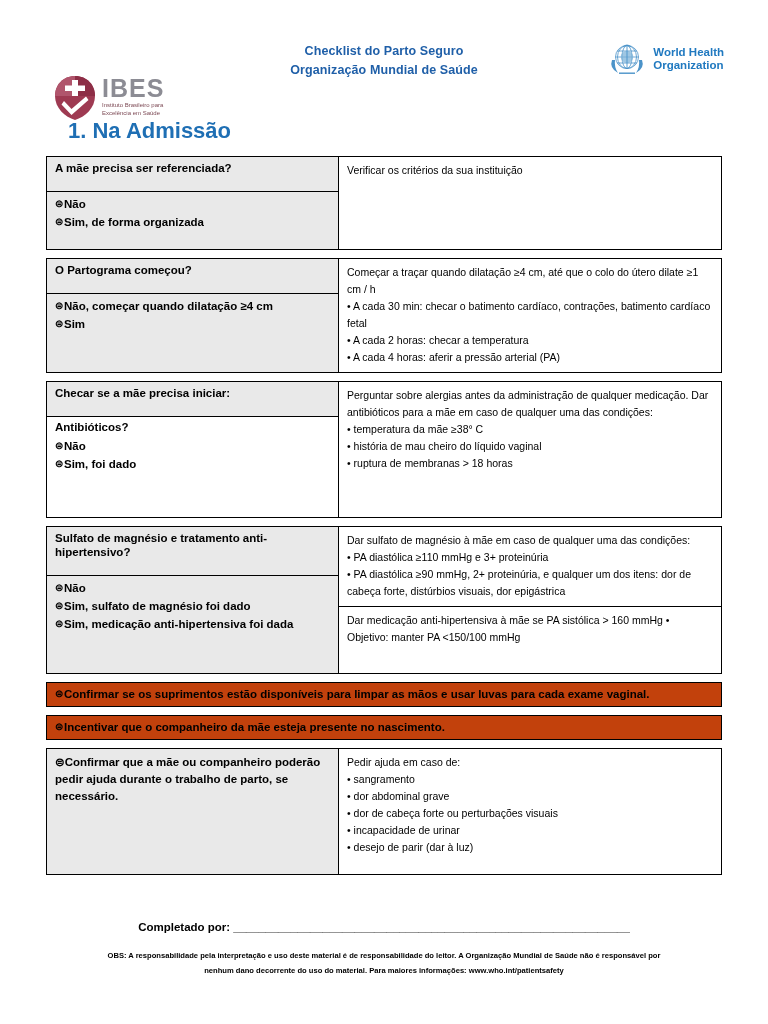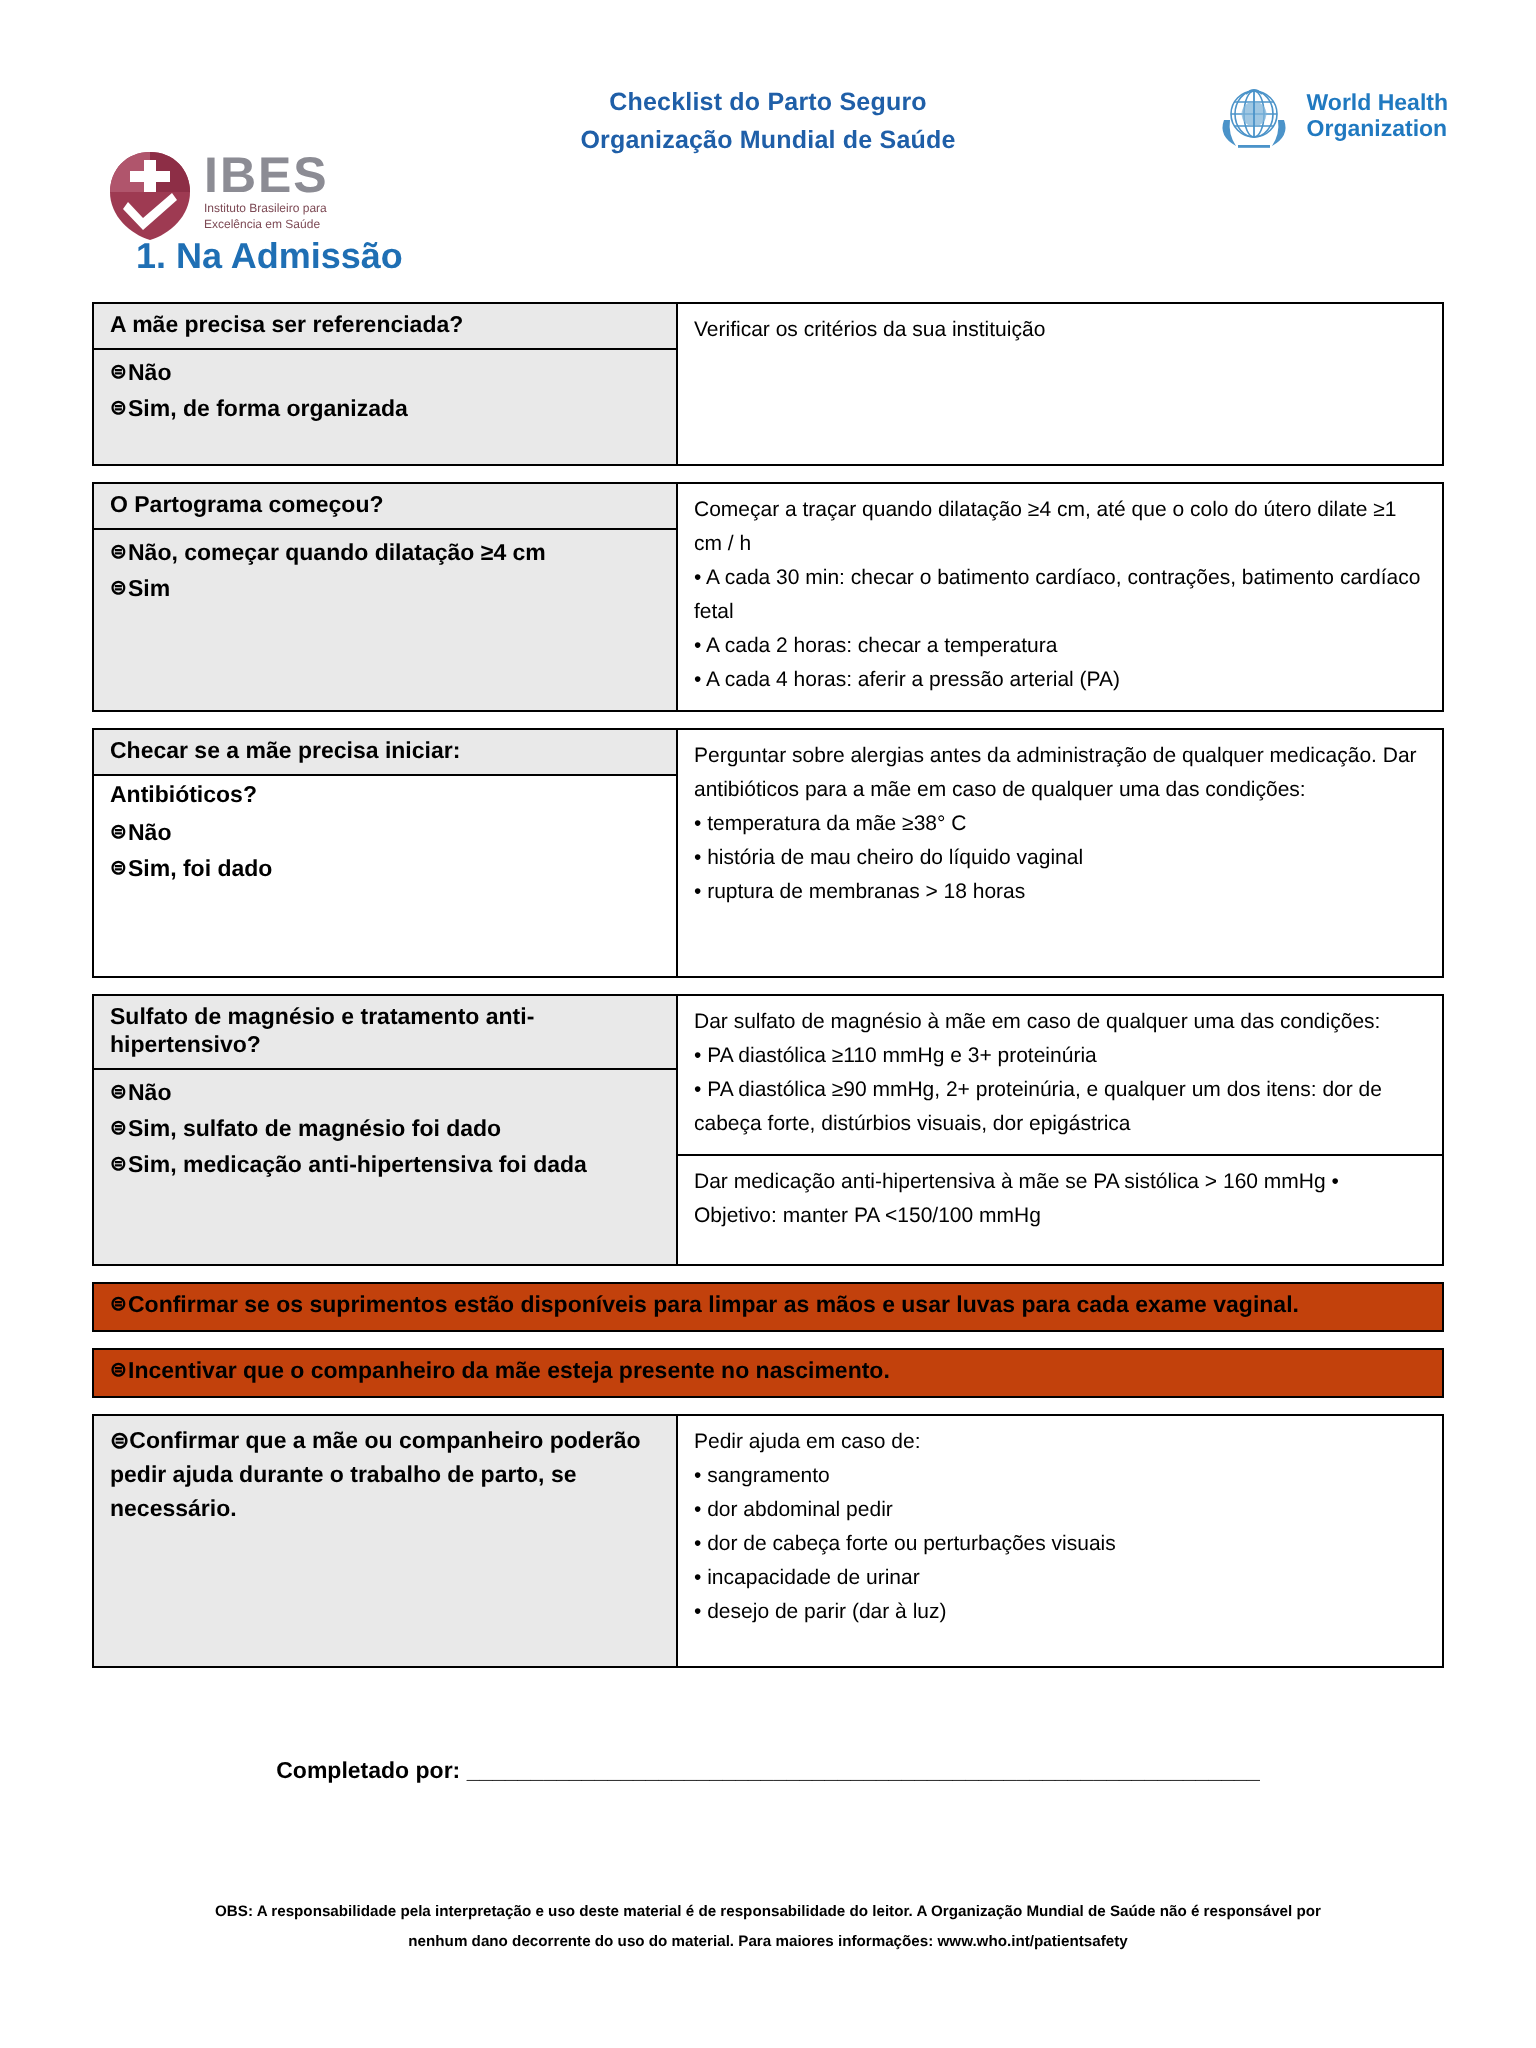--- a/index.html
+++ b/index.html
@@ -84,21 +84,21 @@
     color: #2079c0;
     font-size: 11.5px;
     font-weight: bold;
     line-height: 13px;
   }
 
   
   .section-title {
     margin: 20px 16px 12px 68px;
     color: #1f6fb4;
-    font-size: 18px;
+    font-size: 22px;
     font-weight: bold;
   }
 
   
   .sheet {
     margin: 0 46px 0 46px;
   }
   .block {
     border: 1.3px solid #000;
     display: flex;
@@ -119,21 +119,21 @@
     display: flex;
     flex-direction: column;
     background: #ffffff;
   }
 
   .hdr {
     background: #e9e9e9;
     border-bottom: 1.3px solid #000;
     font-weight: bold;
     font-size: 11.5px;
-    padding: 4px 6px 4px 8px;
+    padding: 4px 6px 16px 8px;
     line-height: 14px;
   }
   .opts {
     background: #e9e9e9;
     flex: 1 1 auto;
     padding: 3px 6px 18px 8px;
   }
   .opts.plain { background: #ffffff; }
   .opt {
     font-size: 11.5px;
@@ -354,21 +354,21 @@
   <div class="block">
     <div class="col-left">
       <div class="opts" style="padding-top:5px">
         <div class="qtext" style="line-height:17px"><span class="mk">⊜</span><span>Confirmar que a mãe ou companheiro poderão pedir ajuda durante o trabalho de parto, se necessário.</span></div>
       </div>
     </div>
     <div class="col-right">
       <div class="rpanel">
         <div class="rline">Pedir ajuda em caso de:</div>
         <div class="rline b">sangramento</div>
-        <div class="rline b">dor abdominal pedir</div>
+        <div class="rline b">dor abdominal grave</div>
         <div class="rline b">dor de cabeça forte ou perturbações visuais</div>
         <div class="rline b">incapacidade de urinar</div>
         <div class="rline b">desejo de parir (dar à luz)</div>
         <div style="height:12px"></div>
       </div>
     </div>
   </div>
 </div>
 
 <div class="completed">Completado por: ______________________________________________________________</div>

